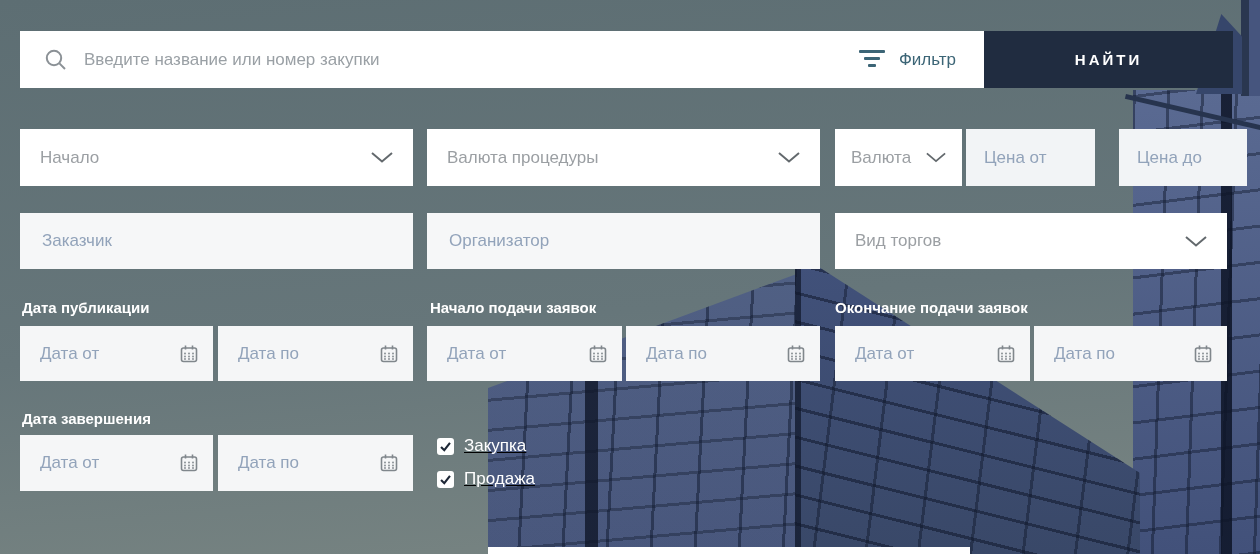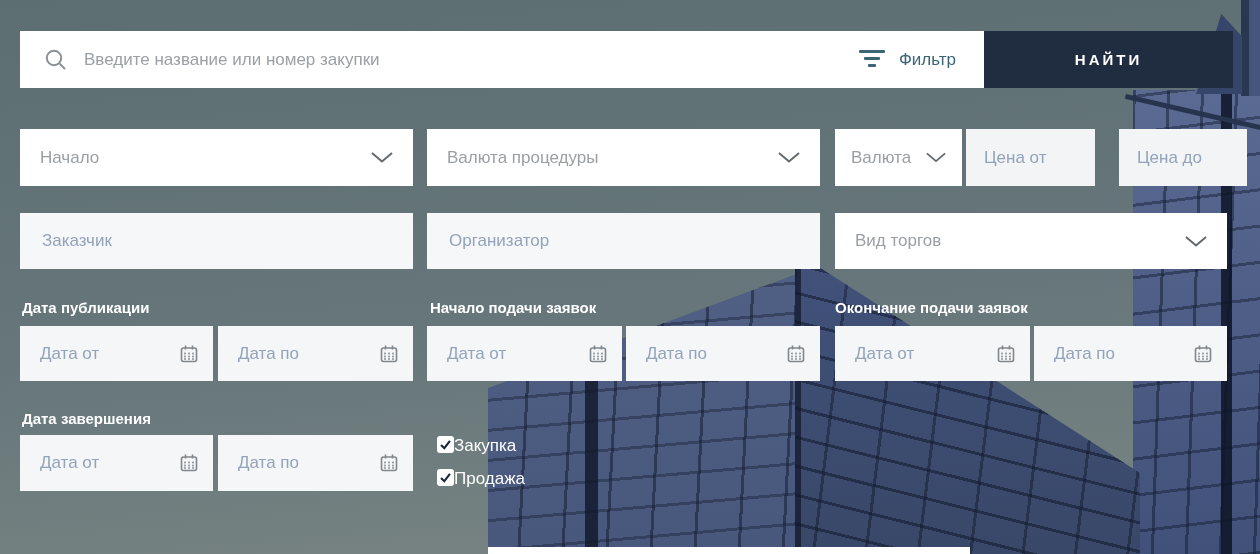--- a/index.html
+++ b/index.html
@@ -68,21 +68,21 @@
   .row1{top:129px;height:57px;}
   .row2{top:213px;height:56px;}
   .row3{top:326px;height:55px;}
   .row4{top:435px;height:56px;}
   .grp-label{color:#ffffff;font-size:15px;font-weight:bold;}
   .date-inp{display:flex;align-items:center;justify-content:space-between;
     background:#f5f6f7;padding:0 14px 0 18px;}
   .date-inp input{border:none;outline:none;background:transparent;font-size:17px;
     width:110px;color:#be185d;font-family:inherit;}
   
-  .chk-row{display:flex;align-items:flex-start;cursor:pointer;}
+  .chk-row{display:flex;align-items:center;gap:10px;cursor:pointer;text-decoration:underline;}
   .chk-box{width:17px;height:17px;background:#ffffff;border-radius:3px;display:flex;
     align-items:center;justify-content:center;}
   .chk-row label{color:#ffffff;font-size:17px;cursor:pointer;}
   
   .reset{display:flex;align-items:center;gap:14px;cursor:pointer;}
   .reset span{color:#ffffff;font-size:15px;font-weight:bold;letter-spacing:.8px;}
 </style>
 </head>
 <body>
 

